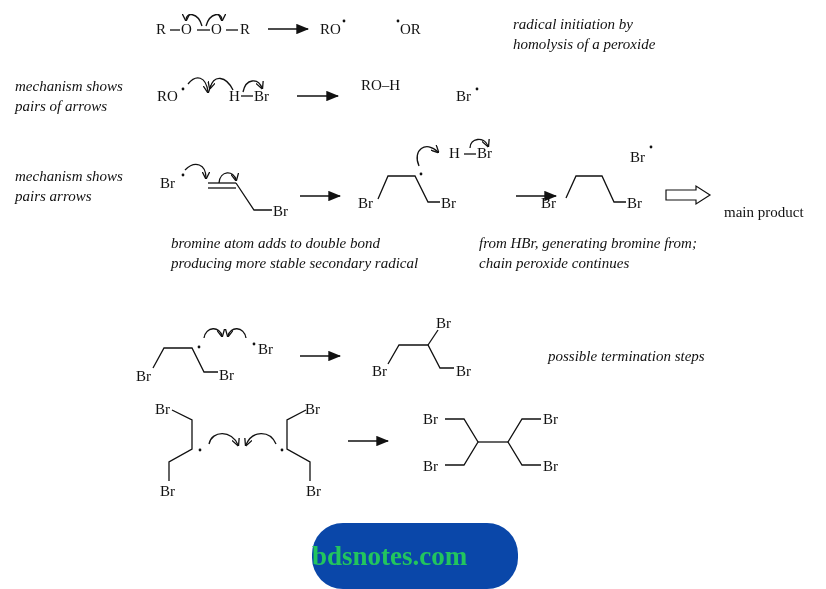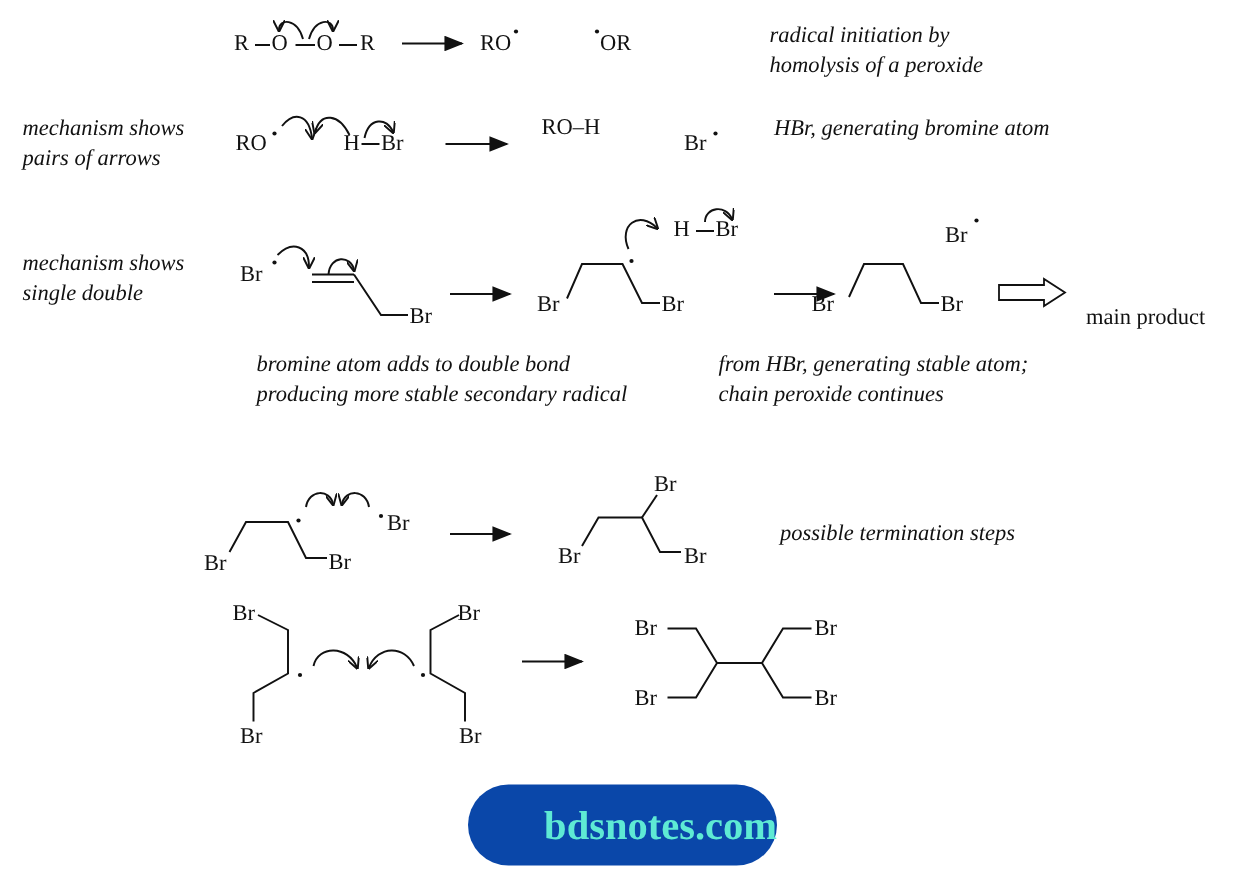--- a/index.html
+++ b/index.html
@@ -6,23 +6,23 @@
   body { width:826px; height:589px; position:relative; overflow:hidden;
          font-family:"Liberation Serif","DejaVu Serif",serif; color:#111; }
   .abs { position:absolute; }
   .chem { font-size:15px; line-height:1; white-space:nowrap; }
   .note { font-style:italic; font-size:15px; line-height:20px; white-space:nowrap; color:#111; }
   .note span { display:block; }
   .plain { font-size:15px; white-space:nowrap; }
   svg.layer { position:absolute; left:0; top:0; width:826px; height:589px; }
   svg.layer path, svg.layer line, svg.layer polyline { fill:none; stroke:#111; stroke-width:1.3; }
   .dot { fill:#111; stroke:none; }
-  .badge { position:absolute; left:312px; top:523px; width:206px; height:54px;
+  .badge { position:absolute; left:312px; top:523px; width:206px; height:66px;
            background:#0a47a9; border-radius:31px; display:flex; align-items:center;
-           justify-content:flex-end; color:#5eead4; font-size:27px; font-weight:bold;
+           justify-content:flex-start; color:#22c55e; font-size:27px; font-weight:bold;
            font-family:"Liberation Serif","DejaVu Serif",serif; }
 </style>
 </head>
 <body>
 
 <svg class="layer" viewBox="0 0 826 589">
   <defs>
     <marker id="ah" markerWidth="10" markerHeight="8" refX="9" refY="4" orient="auto">
       <path d="M0,0 L10,4 L0,8 Z" style="fill:#111;stroke:none"></path>
     </marker>
@@ -117,53 +117,52 @@
 <div class="abs note" style="left:15px;top:76px;">
   <span>mechanism shows</span>
   <span>pairs of arrows</span>
 </div>
 <div class="abs chem" style="left:157px;top:89px;">RO</div>
 <div class="abs chem" style="left:229px;top:89px;">H</div>
 <div class="abs chem" style="left:254px;top:89px;">Br</div>
 <div class="abs chem" style="left:361px;top:78px;">RO–H</div>
 <div class="abs chem" style="left:456px;top:89px;">Br</div>
 <div class="abs note" style="left:516px;top:76px;">
-  <span>HBr, generating bromine atom</span>
 </div>
 
 <div class="abs note" style="left:15px;top:166px;">
   <span>mechanism shows</span>
-  <span>single double</span>
+  <span>pairs arrows</span>
 </div>
 <div class="abs chem" style="left:160px;top:176px;">Br</div>
 <div class="abs chem" style="left:273px;top:204px;">Br</div>
 <div class="abs chem" style="left:358px;top:196px;">Br</div>
 <div class="abs chem" style="left:441px;top:196px;">Br</div>
 <div class="abs chem" style="left:449px;top:146px;">H</div>
 <div class="abs chem" style="left:477px;top:146px;">Br</div>
 <div class="abs chem" style="left:541px;top:196px;">Br</div>
 <div class="abs chem" style="left:627px;top:196px;">Br</div>
 <div class="abs chem" style="left:630px;top:150px;">Br</div>
 <div class="abs plain" style="left:724px;top:204px;">main product</div>
 <div class="abs note" style="left:135px;top:233px;margin-left:36px;">
   <span>bromine atom adds to double bond</span>
   <span>producing more stable secondary radical</span>
 </div>
 <div class="abs note" style="left:479px;top:233px;">
-  <span>from HBr, generating stable atom;</span>
+  <span>from HBr, generating bromine from;</span>
   <span>chain peroxide continues</span>
 </div>
 
 <div class="abs chem" style="left:136px;top:369px;">Br</div>
 <div class="abs chem" style="left:219px;top:368px;">Br</div>
 <div class="abs chem" style="left:258px;top:342px;">Br</div>
 <div class="abs chem" style="left:436px;top:316px;">Br</div>
 <div class="abs chem" style="left:372px;top:364px;">Br</div>
 <div class="abs chem" style="left:456px;top:364px;">Br</div>
-<div class="abs note" style="left:520px;top:346px;">possible termination steps</div>
+<div class="abs note" style="left:548px;top:346px;">possible termination steps</div>
 
 <div class="abs chem" style="left:155px;top:402px;">Br</div>
 <div class="abs chem" style="left:160px;top:484px;">Br</div>
 <div class="abs chem" style="left:305px;top:402px;">Br</div>
 <div class="abs chem" style="left:306px;top:484px;">Br</div>
 <div class="abs chem" style="left:423px;top:412px;">Br</div>
 <div class="abs chem" style="left:423px;top:459px;">Br</div>
 <div class="abs chem" style="left:543px;top:412px;">Br</div>
 <div class="abs chem" style="left:543px;top:459px;">Br</div>
 

